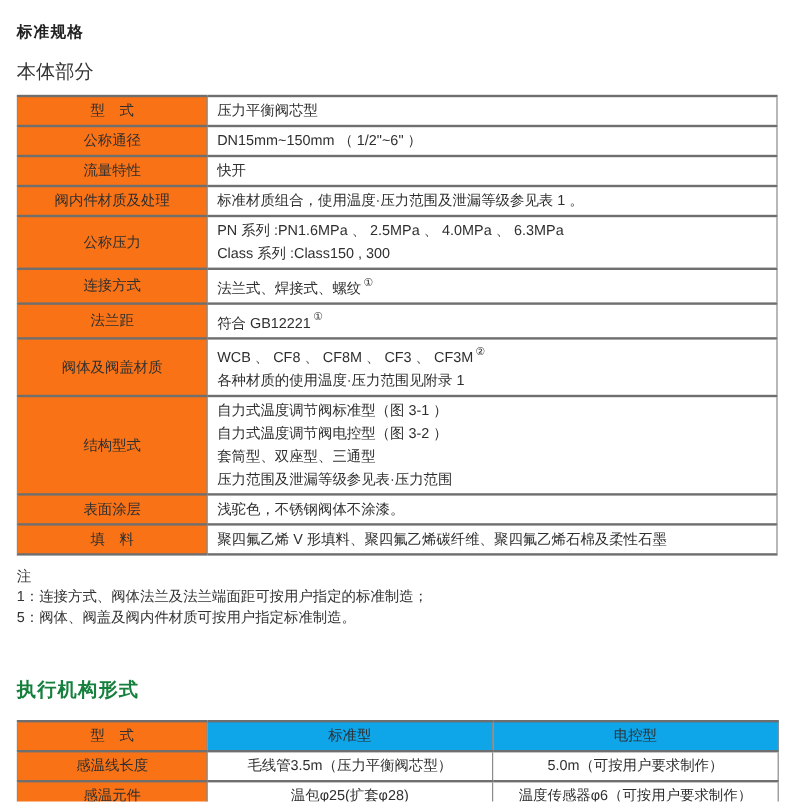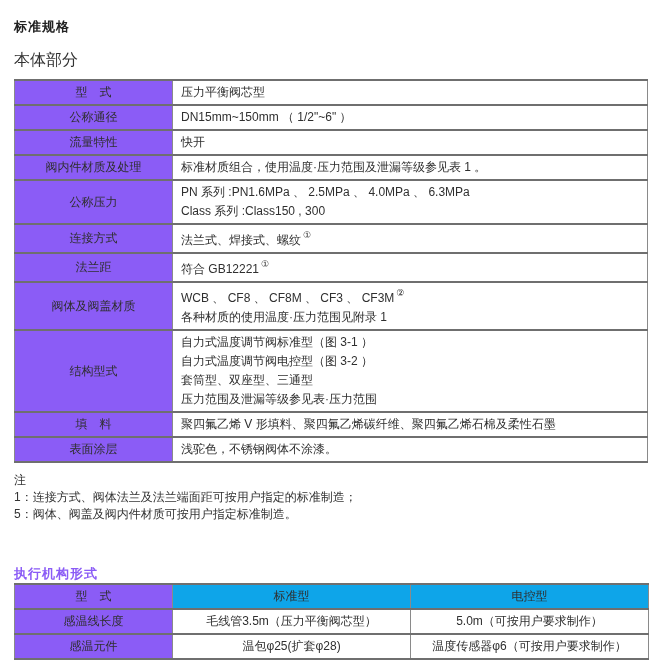--- a/index.html
+++ b/index.html
@@ -19,45 +19,46 @@
     margin-top: 4px;
     margin-bottom: 14px;
     color: #222;
   }
   .sub-title {
     font-size: 16px;
     margin-bottom: 8px;
     color: #333;
   }
   .section-title {
-    font-size: 13px;
+    font-size: 16px;
     font-weight: bold;
     letter-spacing: 1px;
     margin-top: 42px;
-    color: #8b5cf6;
+    margin-bottom: 14px;
+    color: #15803d;
   }
 
   table.spec-table {
     border-collapse: collapse;
     width: 634px;
     font-size: 12px;
     color: #2f2f2f;
     table-layout: fixed;
   }
   table.spec-table td {
     border-top: 2px solid #6f6f6f;
     border-bottom: 2px solid #6f6f6f;
     border-left: 1px solid #8a8a8a;
     border-right: 1px solid #8a8a8a;
     padding: 2px 8px;
     line-height: 19px;
     vertical-align: middle;
   }
   td.label-cell {
-    background: #8b5cf6;
+    background: #f97316;
     text-align: center;
     padding: 2px 4px;
   }
   .col-label { width: 158px; }
   .col-std   { width: 238px; }
   .col-ele   { width: 238px; }
   table.actuator td { text-align: center; }
   td.head-cell { background: #0ea5e9; text-align: center; }
 
   sup.note-ref {
@@ -125,26 +126,26 @@
     <tr>
       <td class="label-cell">结构型式</td>
       <td>
         <div>自力式温度调节阀标准型（图 3-1 ）</div>
         <div>自力式温度调节阀电控型（图 3-2 ）</div>
         <div>套筒型、双座型、三通型</div>
         <div>压力范围及泄漏等级参见表·压力范围</div>
       </td>
     </tr>
     <tr>
+      <td class="label-cell">表面涂层</td>
+      <td>浅驼色，不锈钢阀体不涂漆。</td>
+    </tr>
+    <tr>
       <td class="label-cell">填　料</td>
       <td>聚四氟乙烯 V 形填料、聚四氟乙烯碳纤维、聚四氟乙烯石棉及柔性石墨</td>
-    </tr>
-    <tr>
-      <td class="label-cell">表面涂层</td>
-      <td>浅驼色，不锈钢阀体不涂漆。</td>
     </tr>
   </tbody>
     </table>
 
   <div class="notes">
     <div class="note-line">注</div>
     <div class="note-line">1：连接方式、阀体法兰及法兰端面距可按用户指定的标准制造；</div>
     <div class="note-line">5：阀体、阀盖及阀内件材质可按用户指定标准制造。</div>
   </div>
 

